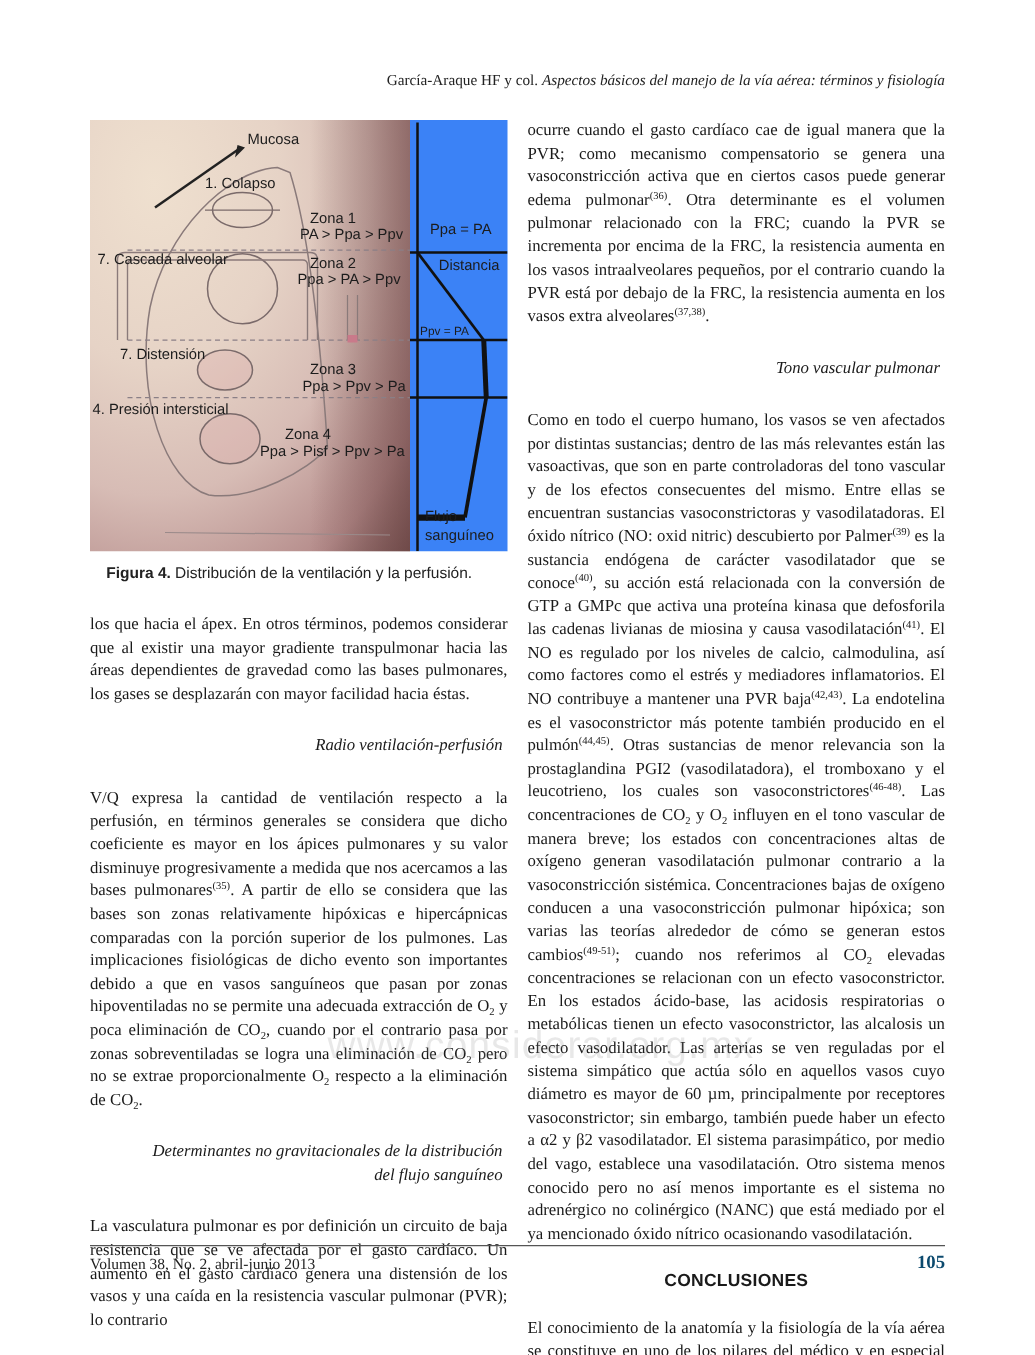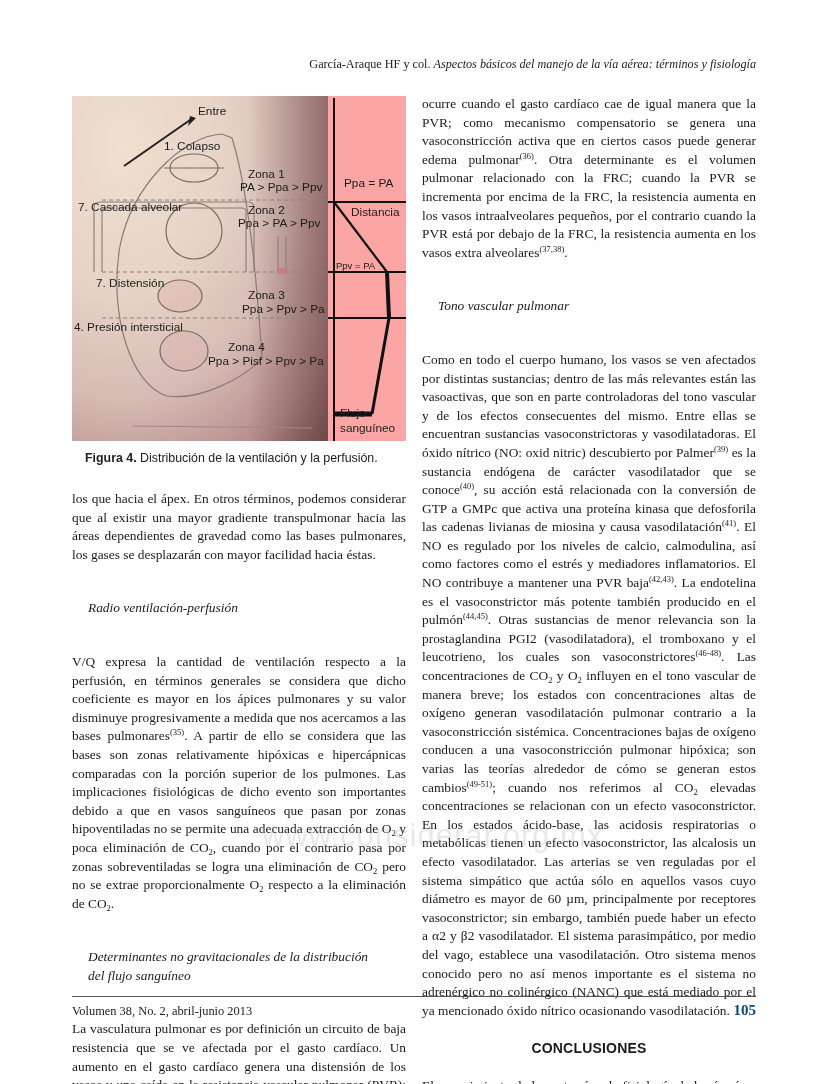--- a/index.html
+++ b/index.html
@@ -3,31 +3,31 @@
 <meta charset="utf-8">
 <style>
   html, body { margin: 0; padding: 0; background: #ffffff; }
   body { width: 828px; height: 1084px; position: relative; overflow: hidden; font-family: "Liberation Serif", serif; color: #1a1a1a; }
   .running-head { position: absolute; top: 57px; right: 72px; font-size: 12.2px; color: #222; white-space: nowrap; }
   .running-head .title { font-style: italic; }
   .col { position: absolute; font-size: 13.4px; line-height: 18.6px; text-align: justify; }
   .col-left { left: 72px; width: 334px; }
   .col-right { left: 422px; width: 334px; top: 95px; }
   p { margin: 0; text-indent: 0; hyphens: manual; }
-  .subhead { font-style: italic; text-align: left; margin: 16px; font-size: 13.4px; line-height: 18.6px; }
+  .subhead { font-style: italic; text-align: right; margin: 4px; font-size: 13.4px; line-height: 18.6px; }
   sup { font-size: 8.5px; line-height: 0; vertical-align: 5px; }
   sub { font-size: 8.5px; line-height: 0; vertical-align: -3px; }
   .concl { font-family: "Liberation Sans", sans-serif; font-weight: bold; text-align: center; font-size: 14px; letter-spacing: 0.2px; }
   .figure { position: absolute; left: 72px; top: 96px; width: 334px; height: 345px; }
   .fig-photo { position: absolute; left: 0; top: 0; width: 256px; height: 345px;
     background: radial-gradient(ellipse at 20% 15%, #efe0cf 0%, #e6d3c6 35%, #d7bcb5 60%, #b48b8a 85%, #7d5a58 100%);
   }
   .fig-photo .shade { position: absolute; right: 0; top: 0; width: 80px; height: 100%; background: linear-gradient(to right, rgba(120,70,70,0) 0%, rgba(100,60,60,0.55) 100%); }
   .fig-label { position: absolute; font-family: "Liberation Sans", sans-serif; font-size: 11.8px; color: #1c1c1c; white-space: nowrap; line-height: 13px; }
-  .fig-graph { position: absolute; left: 256px; top: 0; width: 78px; height: 345px; background: #fca5a5; }
+  .fig-graph { position: absolute; left: 256px; top: 0; width: 78px; height: 345px; background: #3b82f6; }
   .caption { position: absolute; left: 72px; top: 451px; font-family: "Liberation Sans", sans-serif; font-size: 12.4px; color: #222; margin-left: 13px; }
   .caption b { font-weight: bold; }
   .watermark { position: absolute; left: 262px; top: 818px; font-family: "Liberation Sans", sans-serif; font-size: 31px; color: rgba(150,150,150,0.22); letter-spacing: 1px; white-space: nowrap; pointer-events: none; }
   .footer-rule { position: absolute; left: 72px; top: 996px; width: 684px; height: 1px; background: #555; }
   .footer-left { position: absolute; left: 72px; top: 1004px; font-size: 12.4px; color: #222; }
   .footer-right { position: absolute; right: 72px; top: 1002px; font-size: 15px; font-weight: bold; color: #0c4a6e; }
 </style>
 </head>
 <body>
 
@@ -56,21 +56,21 @@
       <ellipse cx="108" cy="200" rx="22" ry="16" fill="rgba(220,170,170,0.3)" stroke="#7a6a6a" stroke-width="1.2"></ellipse>
       <ellipse cx="112" cy="255" rx="24" ry="20" fill="rgba(220,170,170,0.3)" stroke="#7a6a6a" stroke-width="1.2"></ellipse>
 
       <path d="M22 176 L22 112 Q22 106 28 106 L176 106 Q182 106 182 112 L182 176" fill="none" stroke="#8a7a7a" stroke-width="1.1"></path>
       <path d="M30 176 L30 116 Q30 112 34 112 L170 112 Q174 112 174 116 L174 176" fill="none" stroke="#8a7a7a" stroke-width="1.1"></path>
       <line x1="206" y1="140" x2="206" y2="176" stroke="#8a7a7a" stroke-width="1"></line>
       <line x1="214" y1="140" x2="214" y2="176" stroke="#8a7a7a" stroke-width="1"></line>
       <rect x="206" y="172" width="8" height="6" fill="#c97a8a"></rect>
       <line x1="60" y1="330" x2="240" y2="332" stroke="#9a8a8a" stroke-width="1"></line>
     </svg>
-    <span class="fig-label" style="left:126px;top:9px">Entre</span>
+    <span class="fig-label" style="left:126px;top:9px">Mucosa</span>
     <span class="fig-label" style="left:92px;top:44px">1. Colapso</span>
     <span class="fig-label" style="left:6px;top:105px">7. Cascada alveolar</span>
     <span class="fig-label" style="left:24px;top:181px">7. Distensión</span>
     <span class="fig-label" style="left:2px;top:225px">4. Presión intersticial</span>
     <span class="fig-label" style="left:176px;top:72px">Zona 1</span>
     <span class="fig-label" style="left:168px;top:85px">PA &gt; Ppa &gt; Ppv</span>
     <span class="fig-label" style="left:176px;top:108px">Zona 2</span>
     <span class="fig-label" style="left:166px;top:121px">Ppa &gt; PA &gt; Ppv</span>
     <span class="fig-label" style="left:176px;top:193px">Zona 3</span>
     <span class="fig-label" style="left:170px;top:207px">Ppa &gt; Ppv &gt; Pa</span>

